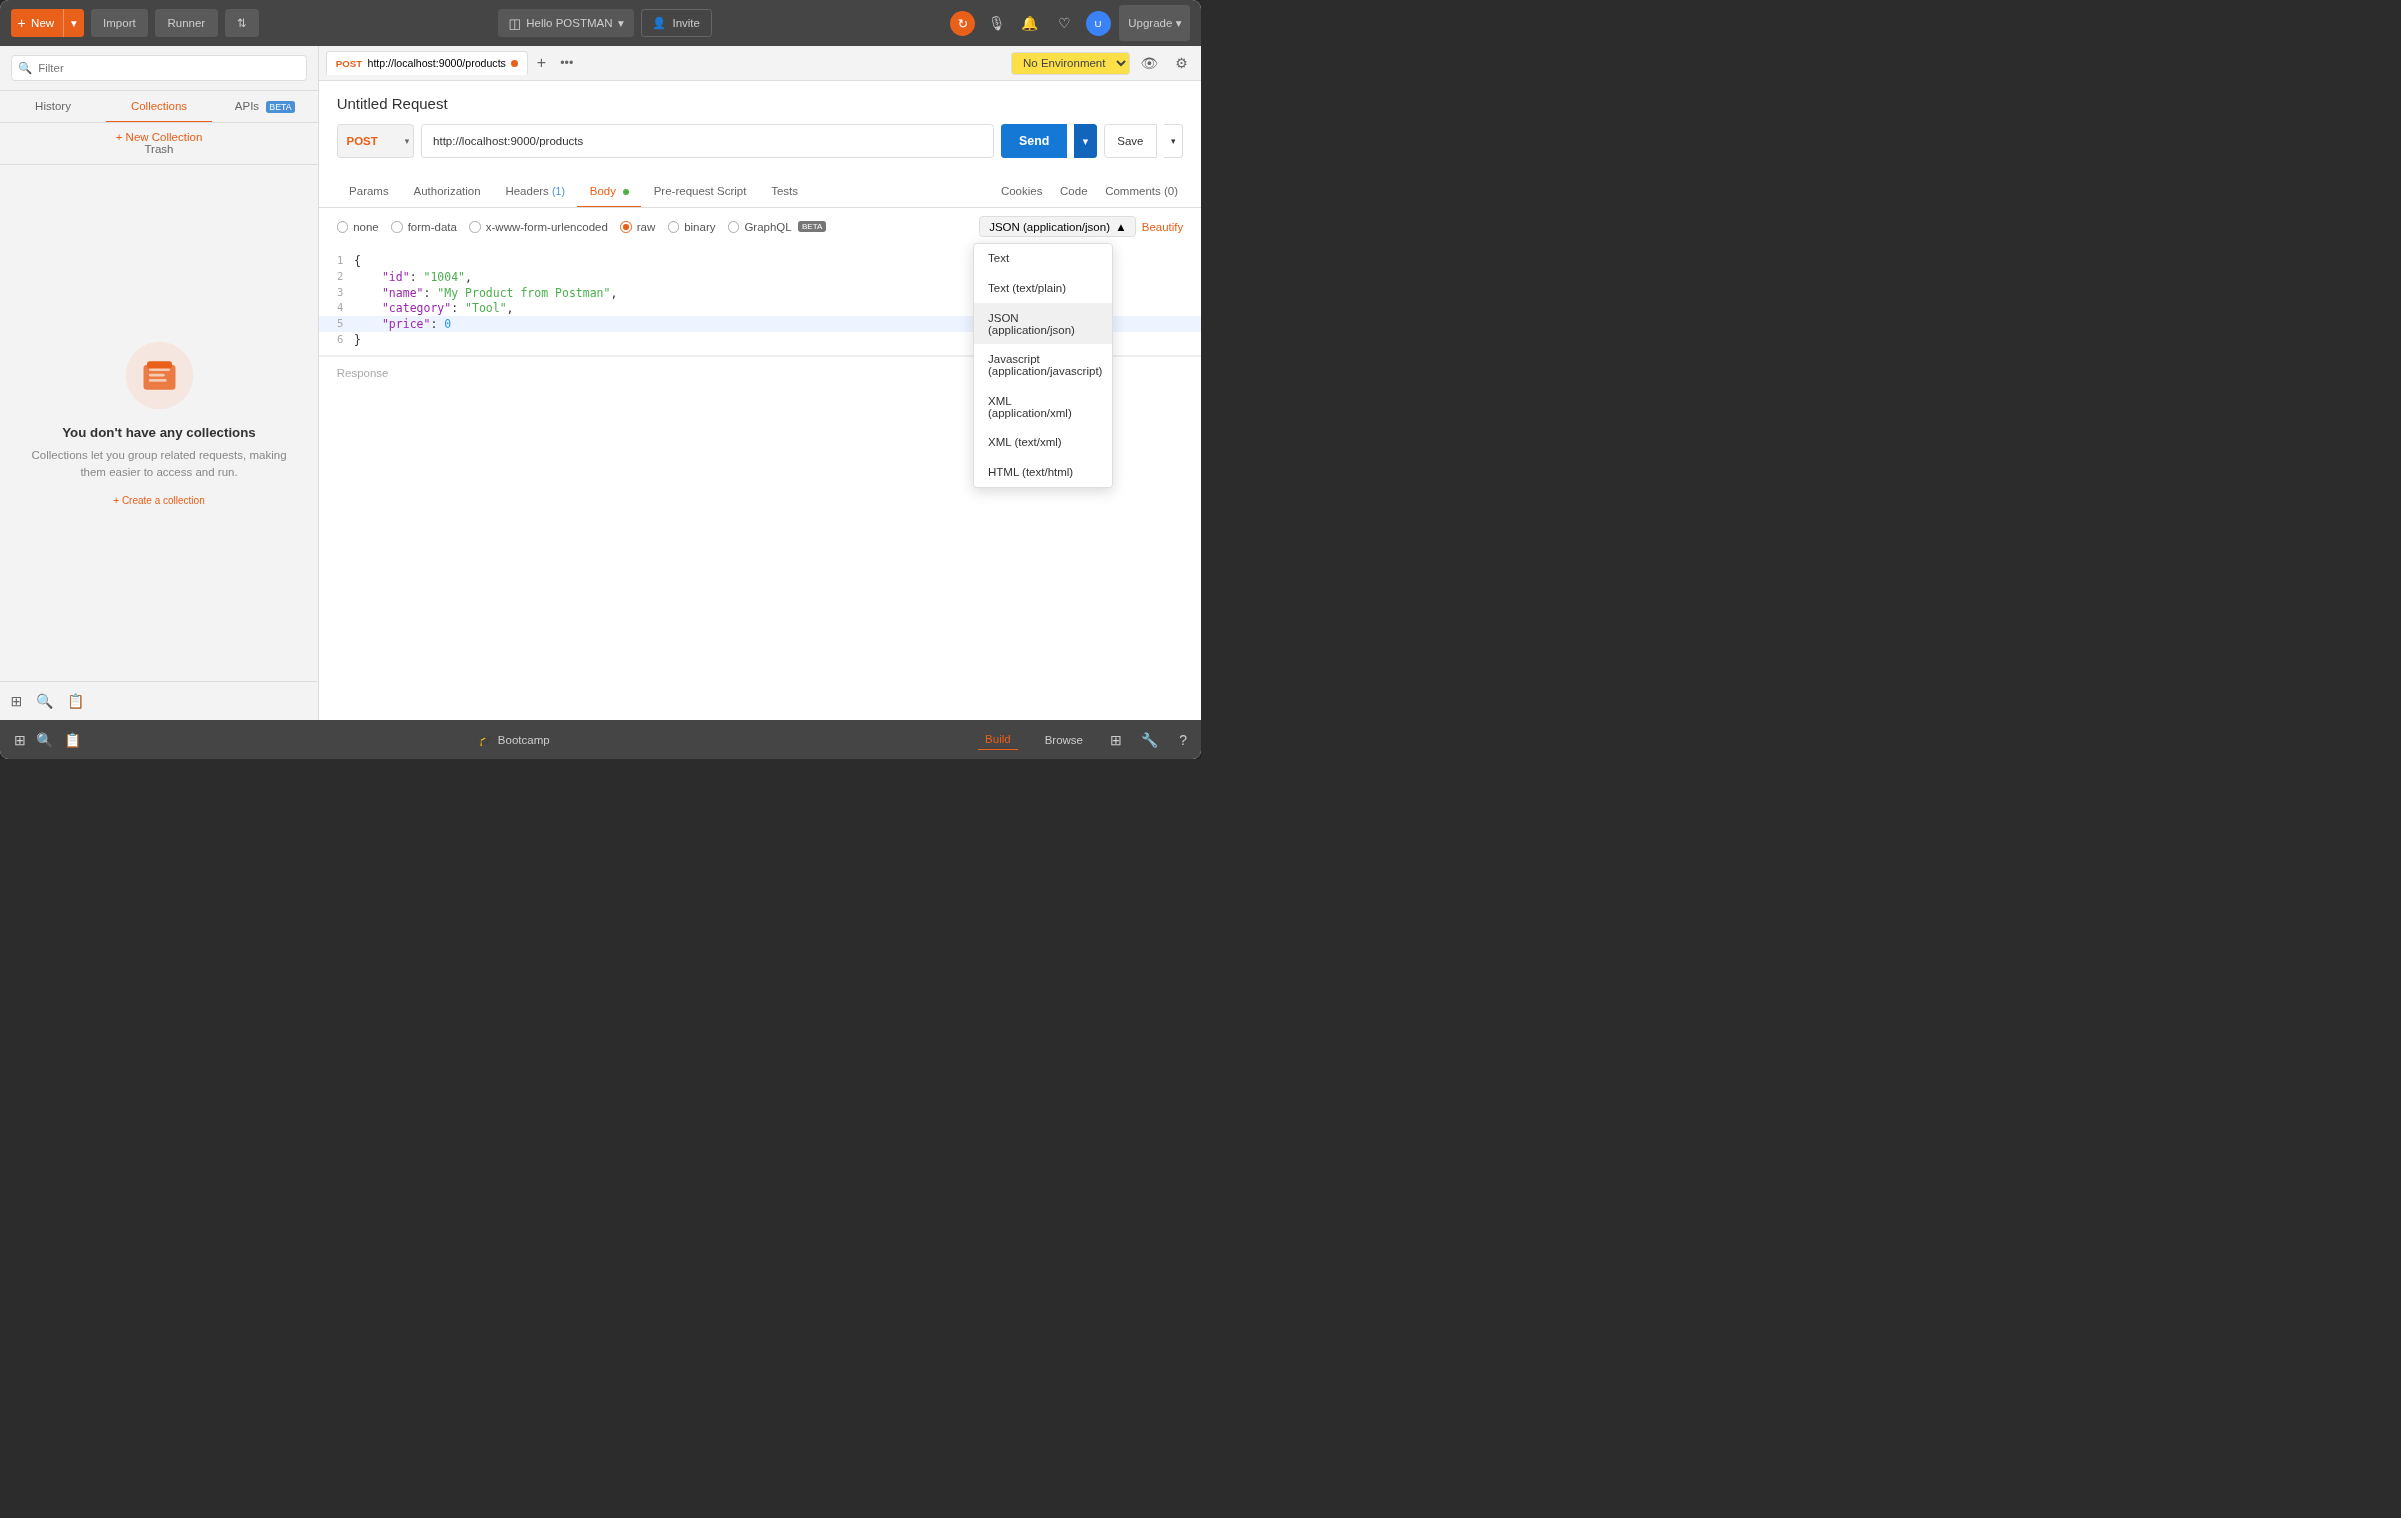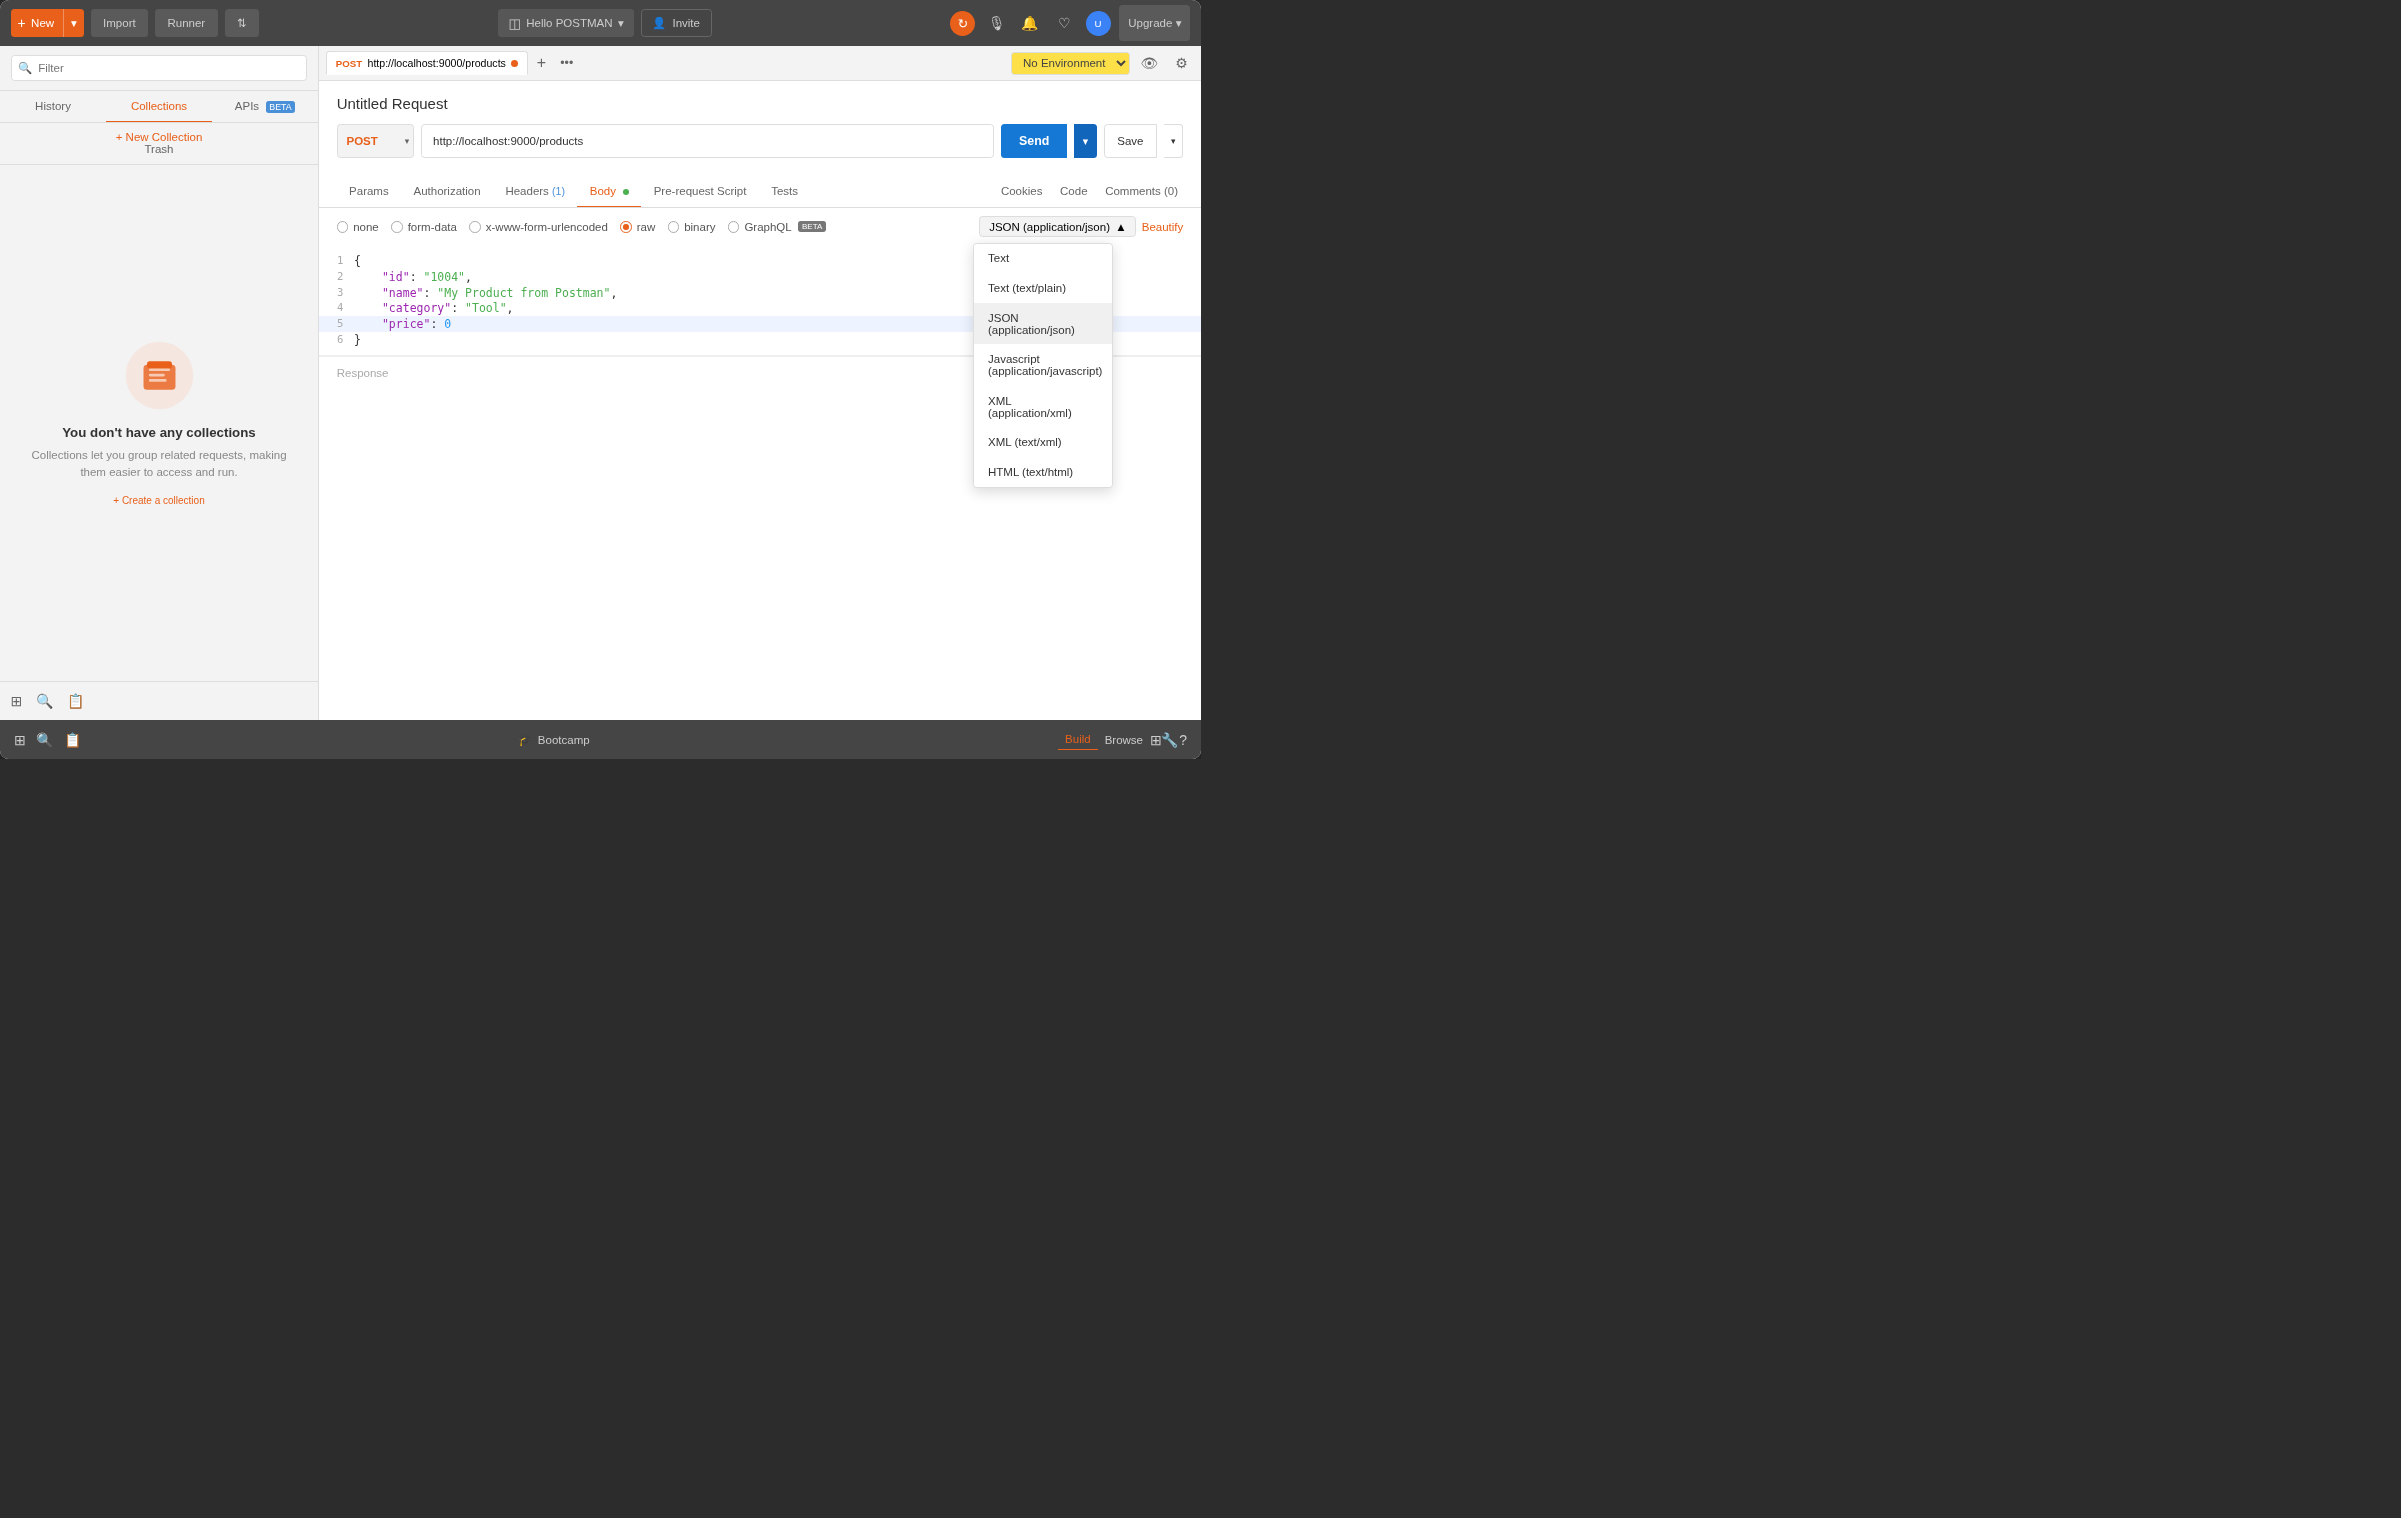--- a/index.html
+++ b/index.html
@@ -757,21 +757,21 @@
       color: #ccc;
       font-size: 11.5px;
       cursor: pointer;
       display: flex;
       align-items: center;
       gap: 5.3px;
     }
 
     .bottom-right {
       display: flex;
-      gap: 0;
+      gap: 20px;
       align-items: center;
       margin-left: 32px;
     }
 
     .bottom-tab {
       background: none;
       border: none;
       color: #ccc;
       font-size: 11.5px;
       cursor: pointer;

